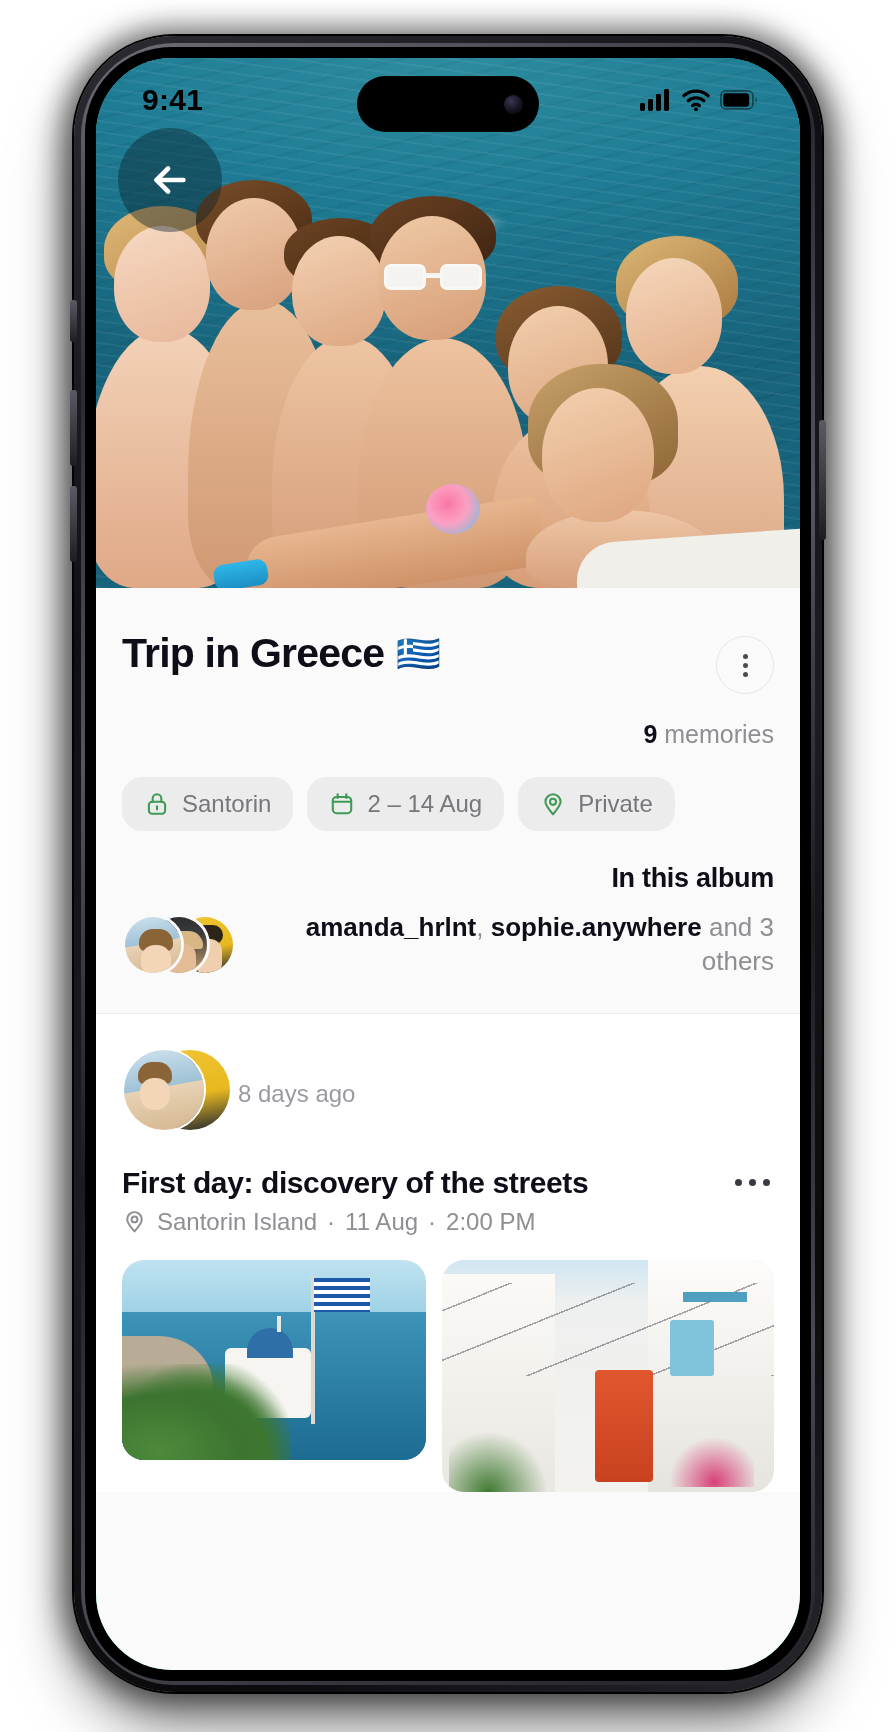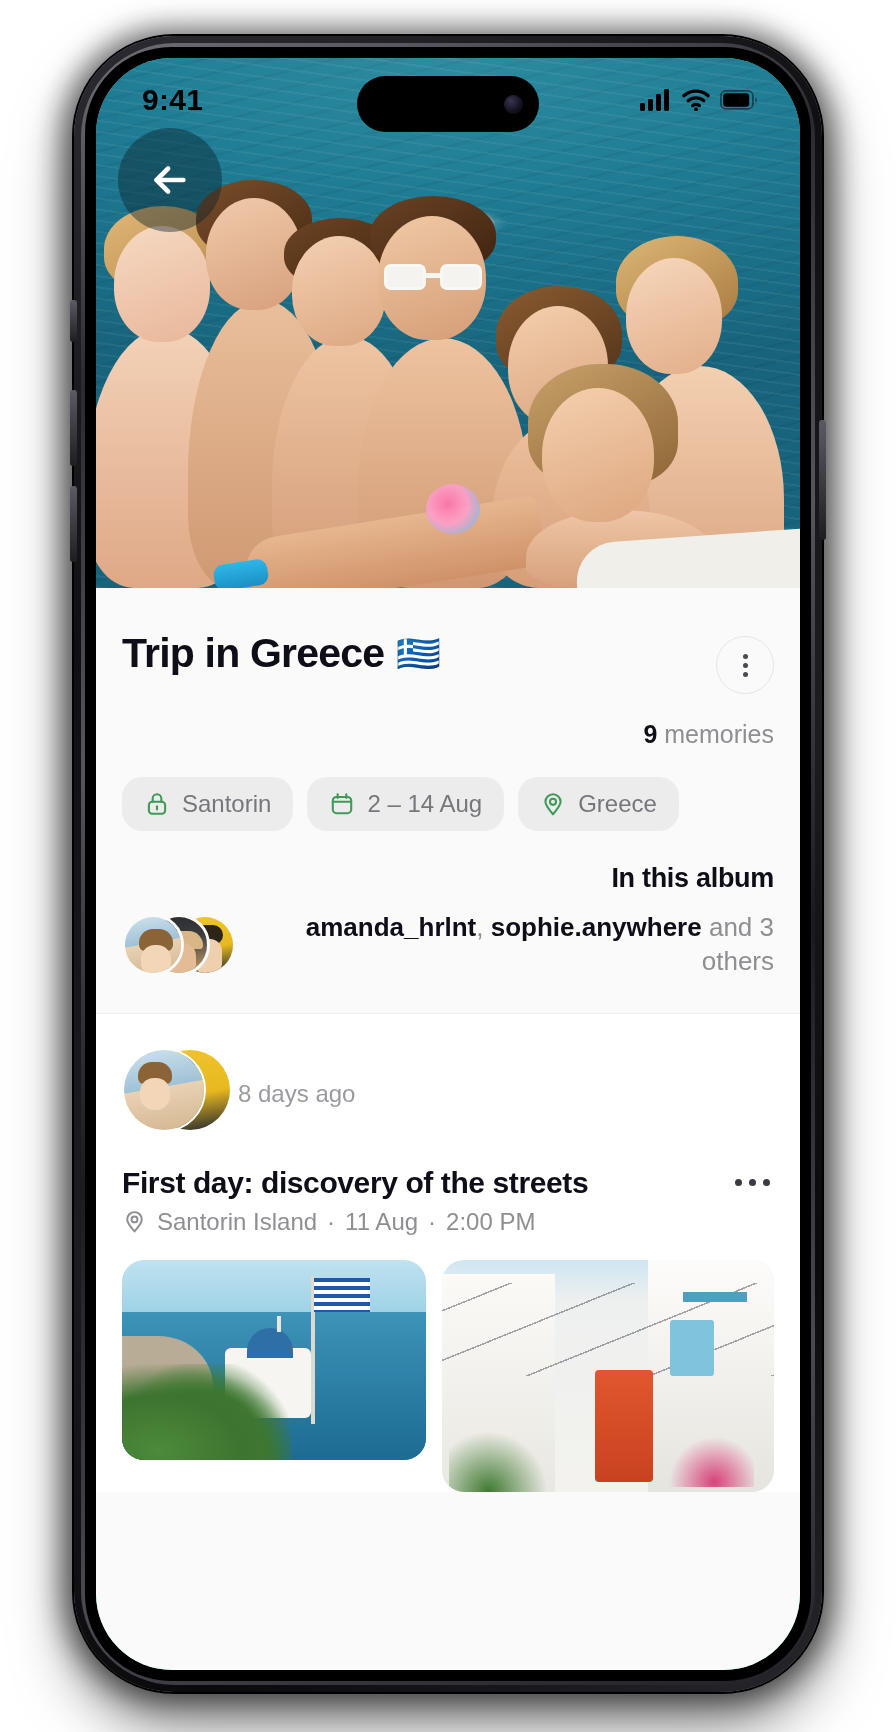--- a/index.html
+++ b/index.html
@@ -423,21 +423,21 @@
               <line x1="16" y1="3" x2="16" y2="6.5"></line>
             </svg>
             <span>2 – 14 Aug</span>
           </div>
 
           <div class="chip">
             <svg class="pin-svg" width="26" height="26" viewBox="0 0 24 24" fill="none" stroke="#3f9a55" stroke-width="1.9" stroke-linecap="round" stroke-linejoin="round">
               <path d="M12 21.5c4-4.6 7-8.1 7-11.5a7 7 0 1 0-14 0c0 3.4 3 6.9 7 11.5z"></path>
               <circle cx="12" cy="10" r="2.8"></circle>
             </svg>
-            <span>Greece</span>
+            <span>Private</span>
           </div>
         </div>
 
         <div class="section-title">In this album</div>
 
         <div class="members-row">
           <div class="avatar-stack">
             <div class="av av0">
                 <div class="face f-a"></div>
               </div>

